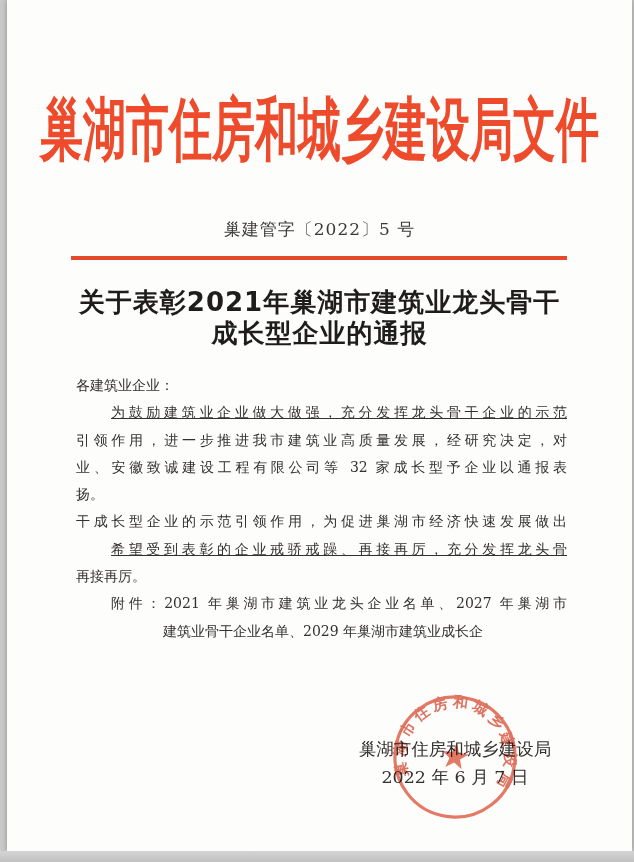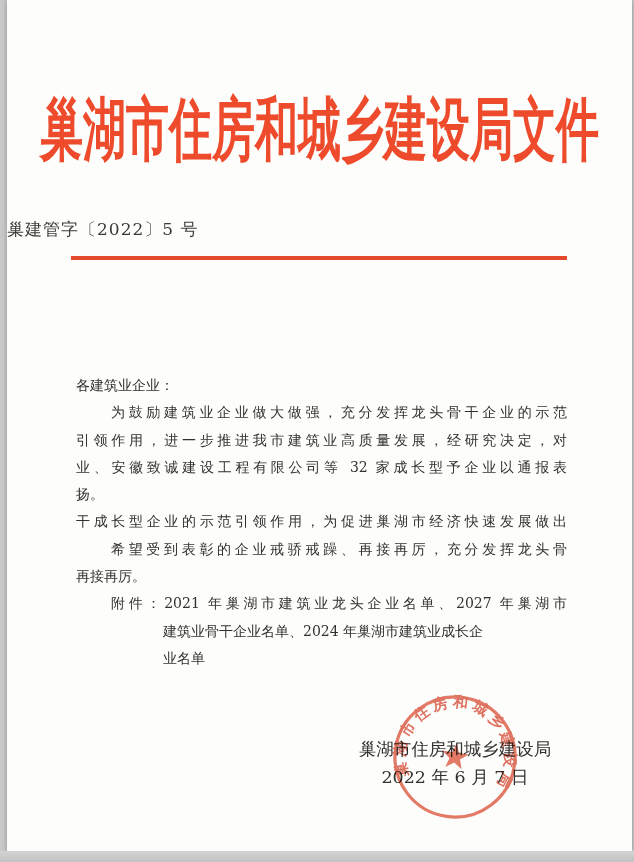--- a/index.html
+++ b/index.html
@@ -24,21 +24,21 @@
     font-family:"DejaVu Serif", serif;
     font-weight:bold;
     font-size:43px;
     letter-spacing:0px;
     transform:scaleY(1.6);
     transform-origin:center top;
     white-space:nowrap;
   }
   .doc-number {
     position:absolute; top:218px; left:0; width:100%;
-    text-align:left;
+    text-align:center;
     font-size:17px; color:#3c3a38;
     letter-spacing:1px;
     white-space:nowrap;
   }
   .red-rule {
     position:absolute; top:256px; left:64px;
     width:496px; height:4px;
     background:#e34a2b;
   }
   .doc-title {
@@ -58,21 +58,21 @@
   }
   .line {
     height:27.3px; line-height:27.3px;
     white-space:nowrap;
   }
   .jl {
     white-space:normal;
     text-align:justify;
     text-align-last:justify;
   }
-  .ind { padding-left:35px; }
+  .ind { padding-left:35px;text-decoration:underline; }
   .hang { padding-left:87px; }
   .att1 { padding-left:35px; }
   .signature {
     position:absolute; top:736px; left:262px; width:372px;
     text-align:center;
     font-size:17.5px; color:#33312e;
   }
   .signature .sig-line { height:27.5px; line-height:27.5px; white-space:nowrap; }
   .seal {
     position:absolute; left:383px; top:692px;
@@ -100,37 +100,38 @@
 
 <div class="page">
 
   <div class="header-title">巢湖市住房和城乡建设局文件</div>
 
   <div class="doc-number">巢建管字〔2022〕5 号</div>
 
   <div class="red-rule"></div>
 
   <div class="doc-title">
+    <div>关于表彰2021年巢湖市建筑业龙头骨干</div>
+    <div>成长型企业的通报</div>
   </div>
 
   <div class="body-text">
     <div class="line">各建筑业企业：</div>
 
     <div class="line jl ind">为鼓励建筑业企业做大做强，充分发挥龙头骨干企业的示范</div>
     <div class="line jl">引领作用，进一步推进我市建筑业高质量发展，经研究决定，对</div>
     <div class="line jl">业、安徽致诚建设工程有限公司等 32 家成长型予企业以通报表</div>
     <div class="line">扬。</div>
 
     <div class="line jl">干成长型企业的示范引领作用，为促进巢湖市经济快速发展做出</div>
     <div class="line jl ind">希望受到表彰的企业戒骄戒躁、再接再厉，充分发挥龙头骨</div>
     <div class="line">再接再厉。</div>
 
     <div class="line jl att1">附件：2021 年巢湖市建筑业龙头企业名单、2027 年巢湖市</div>
-    <div class="line hang">建筑业骨干企业名单、2024 年巢湖市建筑业成长企</div>
-    <div class="line hang">业名单</div>
+    <div class="line hang">建筑业骨干企业名单、2029 年巢湖市建筑业成长企</div>
   </div>
 
   <div class="signature">
     <div class="sig-line">巢湖市住房和城乡建设局</div>
     <div class="sig-line">2022 年 6 月 7 日</div>
   </div>
 
   <div class="seal">
     <svg width="130" height="130" viewBox="0 0 130 130">
       <circle cx="65" cy="65" r="60" fill="none" stroke="#dd5a41" stroke-width="3.2"></circle>

